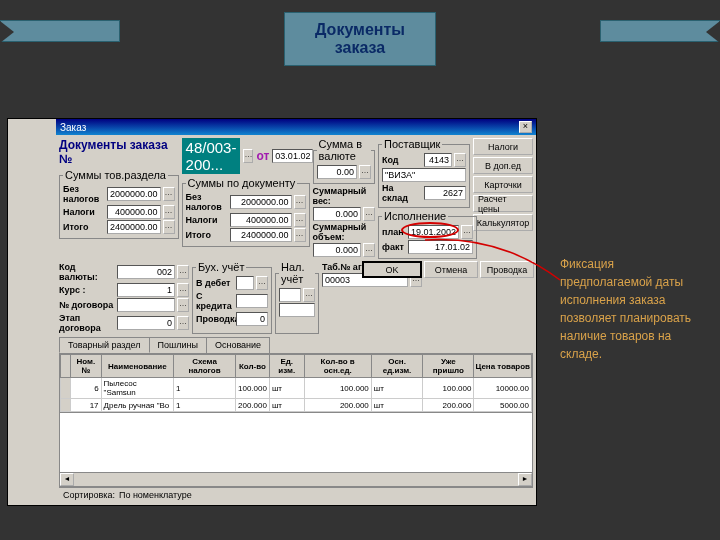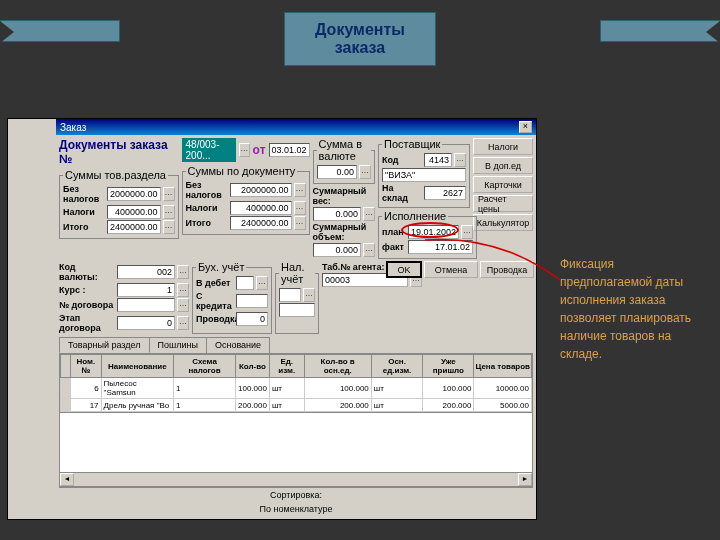--- a/index.html
+++ b/index.html
@@ -97,21 +97,21 @@
     align-items: center;
     gap: 3px;
     margin-bottom: 3px;
   }
   .doc-hdr-label { color: #000080; font-weight: bold; font-size: 12px; }
   .doc-num {
     background: #008080;
     color: #fff;
     padding: 1px 4px;
     width: 62px;
-    font-size: 10px;
+    font-size: 15px;
   }
   .from-label { color: #a21caf; font-weight: bold; font-size: 12px; }
   .field {
     background: #fff;
     border: 1px inset #aaa;
     height: 14px;
     padding: 0 2px;
     display: flex;
     align-items: center;
     justify-content: flex-end;
@@ -182,21 +182,21 @@
   .grid-white { height: 60px; background: #fff; border: 1px solid #888; border-top: none; }
   .scroll-h {
     height: 14px;
     background: #d4d0c8;
     border: 1px solid #888;
     border-top: none;
     display: flex;
     justify-content: space-between;
   }
   .scroll-btn { width: 14px; background: #d4d0c8; border: 1px outset #fff; font-size: 7px; text-align: center; line-height: 10px; }
-  .sort-row { padding: 2px 4px; font-size: 9px; display: flex; align-items: center; gap: 4px; border-top: 1px solid #888; flex-direction: column; }
+  .sort-row { padding: 2px 4px; font-size: 9px; display: flex; align-items: center; gap: 4px; border-top: 1px solid #888; }
   .footer-btns { display: flex; gap: 2px; justify-content: flex-end; margin-top: 2px; }
   .ok-btn { border: 2px solid #000; }
   .highlight-oval {
     position: absolute;
     border: 2px solid #d40000;
     border-radius: 50%;
     width: 58px; height: 16px;
     pointer-events: none;
   }
   .arrow-svg { position: absolute; pointer-events: none; }
@@ -394,21 +394,21 @@
           </div>
         <div class="row">
             <div class="field left" style="flex:1">00003</div>
             <div class="dots">…</div>
           </div>
       </div>
       <div style="flex:1"></div>
     </div>
 
     <div class="footer-btns" style="position:absolute; top:140px; left:350px; width:176px;">
-      <div class="btn ok-btn" style="width:36px">OK</div>
+      <div class="btn ok-btn" style="width:60px">OK</div>
       <div class="btn" style="width:54px">Отмена</div>
       <div class="btn" style="width:54px">Проводка</div>
     </div>
 
     <div class="tabs">
       <div class="tab active">Товарный раздел</div>
       <div class="tab">Пошлины</div>
       <div class="tab">Основание</div>
     </div>
     <div class="grid-area">

